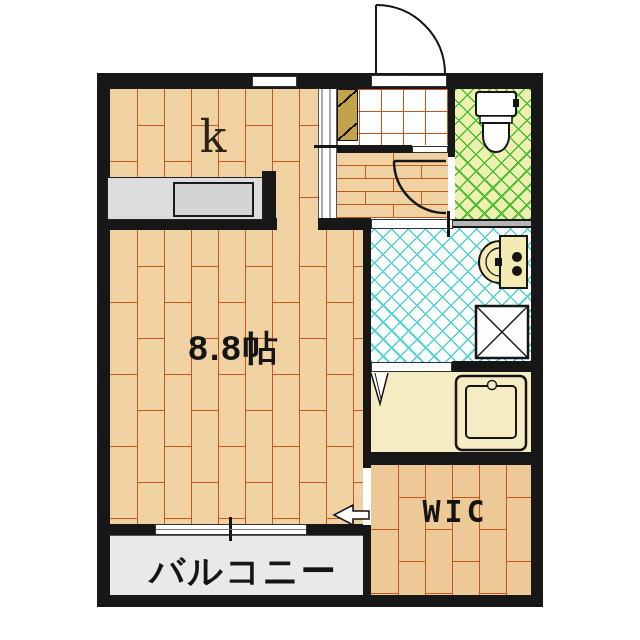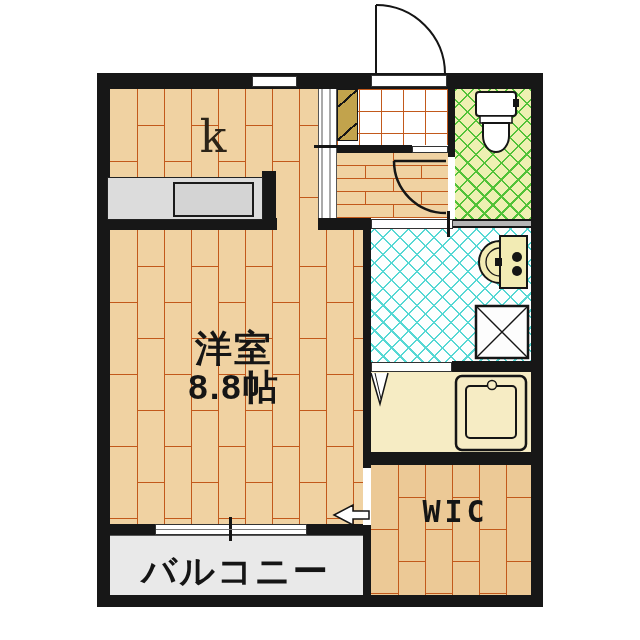--- a/index.html
+++ b/index.html
@@ -249,18 +249,17 @@
       <line x1="330" y1="89" x2="330" y2="218"></line>
     </g>
     <rect x="314" y="145" width="26" height="3" fill="#151515"></rect>
     <rect x="229" y="517" width="3" height="24" fill="#151515"></rect>
     <rect x="447" y="211" width="3" height="26" fill="#151515"></rect>
     <line x1="156" y1="529.5" x2="306" y2="529.5" stroke="#777" stroke-width="1"></line>
   </svg>
 
   <div class="label k-label" style="left:193px;top:114px;width:40px;font-size:44px;">k</div>
   <div class="label jp" style="left:148px;top:330px;width:172px;font-size:37px;">
-    <div>洋室</div>
     <div style="font-size:35px;">8.8帖</div>
   </div>
-  <div class="label jp" style="left:113px;top:553px;width:245px;font-size:35px;">バルコニー</div>
+  <div class="label jp" style="left:121px;top:553px;width:245px;font-size:35px;">バルコニー</div>
   <div class="label wic-label" style="left:408px;top:496px;width:95px;font-size:30px;">WIC</div>
 </div>
 
 </body></html>

